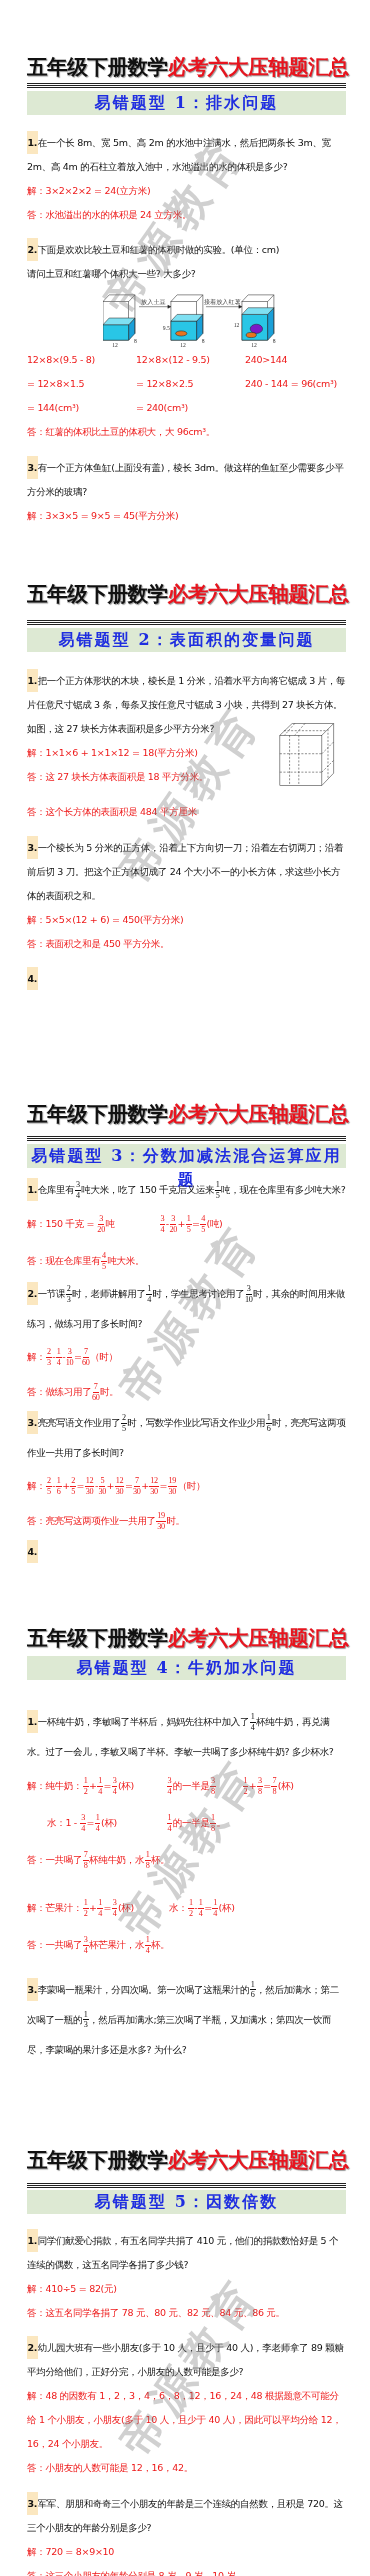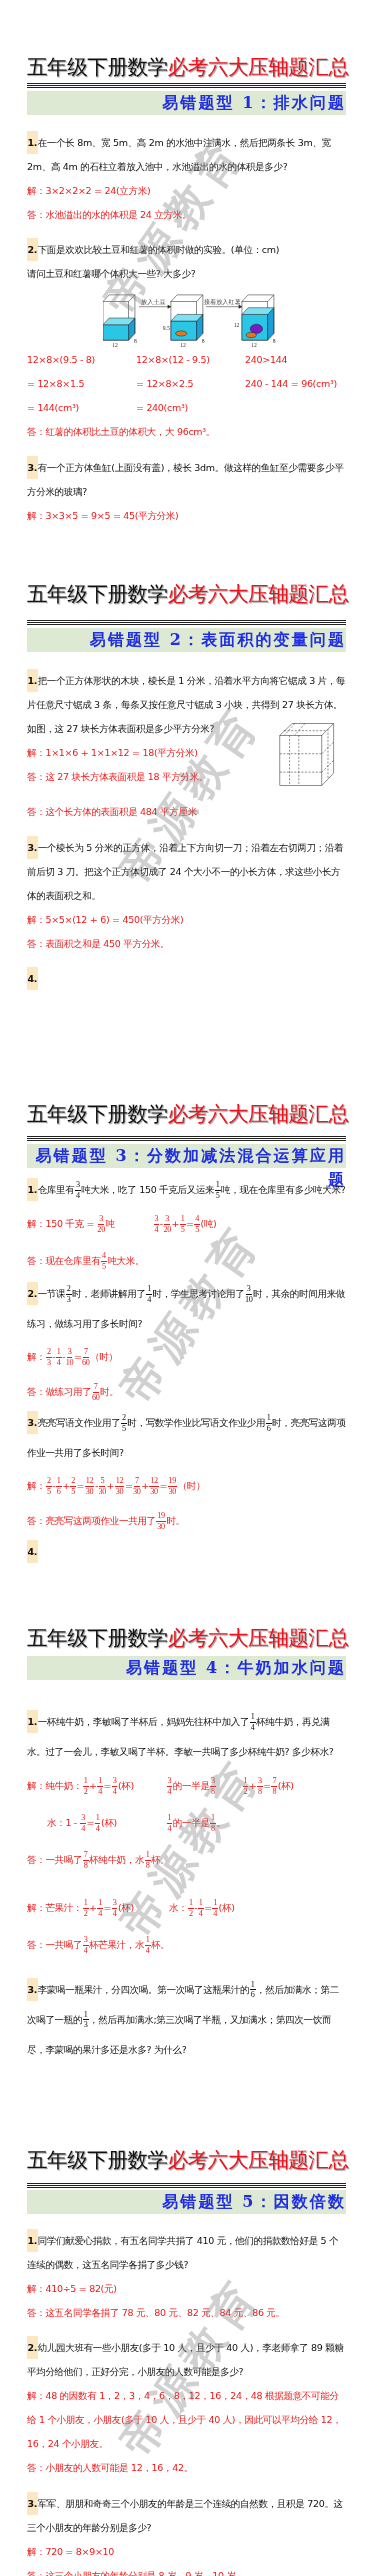--- a/index.html
+++ b/index.html
@@ -1,24 +1,24 @@
 <!DOCTYPE html>
 <html style="font-size:8.2px"><head>
 <meta charset="utf-8">
 <style>
   *{box-sizing:border-box;margin:0;padding:0}
   body{width:371px;background:#fff;font-family:"DejaVu Sans","Liberation Sans",sans-serif;color:#111;overflow-x:hidden}
   .page{position:relative;width:371px;height:524px;overflow:hidden;background:#fff}
   .page:last-of-type{height:526px}
-  .title{position:absolute;left:27px;width:319px;text-align:right;font-weight:normal;font-size:20.6px;letter-spacing:-0.5px;text-shadow:1px 1px 1px #9a9a9a;white-space:nowrap}
+  .title{position:absolute;left:27px;width:319px;text-align:right;font-weight:bold;font-size:20.6px;letter-spacing:-0.5px;text-shadow:1px 1px 1px #9a9a9a;white-space:nowrap}
   .title .black{color:#111}
   .title .red{color:#e8141e}
   .rule{position:absolute;left:27px;width:319px;height:5.2px;border-top:1.5px solid #222;border-bottom:1.5px solid #222}
   .rule::after{content:"";position:absolute;left:0;right:0;top:1px;height:0.5px;background:#222}
-  .band{position:absolute;left:27px;width:319px;height:24px;background:#dde9d3;text-align:right;font-family:"DejaVu Serif","Liberation Serif",serif;font-weight:bold;font-size:16px;line-height:24px;color:#1f2ee0;letter-spacing:2.1px}
+  .band{position:absolute;left:27px;width:319px;height:24px;background:#dde9d3;text-align:center;font-family:"DejaVu Serif","Liberation Serif",serif;font-weight:bold;font-size:16px;line-height:24px;color:#1f2ee0;letter-spacing:2.1px}
   .content{position:absolute;left:27px;width:319px}
   .q{font-size:9.5px;line-height:24px;color:#111;letter-spacing:-0.3px}
   .num{display:inline-block;background:#fbe7c0;font-weight:bold;padding:0 0.5px;line-height:23px}
   .sol{font-size:9.5px;line-height:24px;color:#ee1a1a;letter-spacing:-0.3px;white-space:nowrap}
   .gap{height:11.3px}
   .frac{display:inline-flex;flex-direction:column;align-items:center;vertical-align:middle;line-height:1;font-size:8.2px;margin:0 0.5px;font-family:"Liberation Serif","DejaVu Serif",serif}
   .frac .n{border-bottom:0.8px solid currentColor;padding:0 1px 0.5px}
   .frac .d{padding-top:1px}
   .watermark{position:absolute;font-size:44px;font-weight:bold;color:rgba(120,120,120,0.35);transform:rotate(-55deg);white-space:nowrap;pointer-events:none;letter-spacing:7.2px}
   .diagram{position:relative;width:175px;height:62px;margin-left:76px}
@@ -171,21 +171,21 @@
 
   <div class="content" style="top:126px">
 
     <div class="q" style="line-height:31px"><span class="num">1.</span><span>仓库里有</span><span class="frac">
           <span class="n">3</span>
           <span class="d">4</span>
         </span><span>吨大米，吃了 150 千克后又运来</span><span class="frac">
           <span class="n">1</span>
           <span class="d">5</span>
         </span><span>吨，现在仓库里有多少吨大米?</span></div>
-    <div class="sol" style="line-height:37px;display:flex;gap:4px">
+    <div class="sol" style="line-height:37px;display:flex;gap:10px">
       <span style="width:122px"><span>解：150 千克 = </span><span class="frac">
             <span class="n">3</span>
             <span class="d">20</span>
           </span><span>吨</span></span>
       <span><span class="frac">
             <span class="n">3</span>
             <span class="d">4</span>
           </span><span>-</span><span class="frac">
             <span class="n">3</span>
             <span class="d">20</span>

